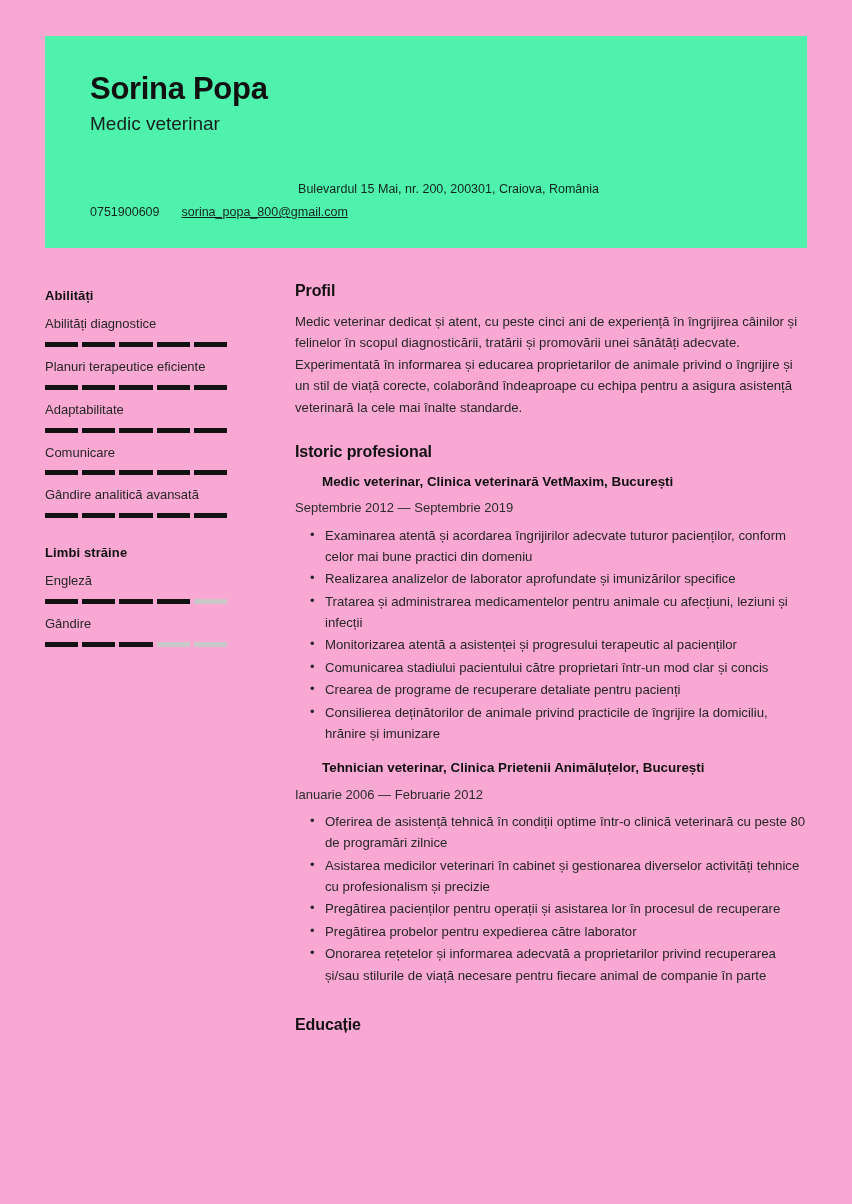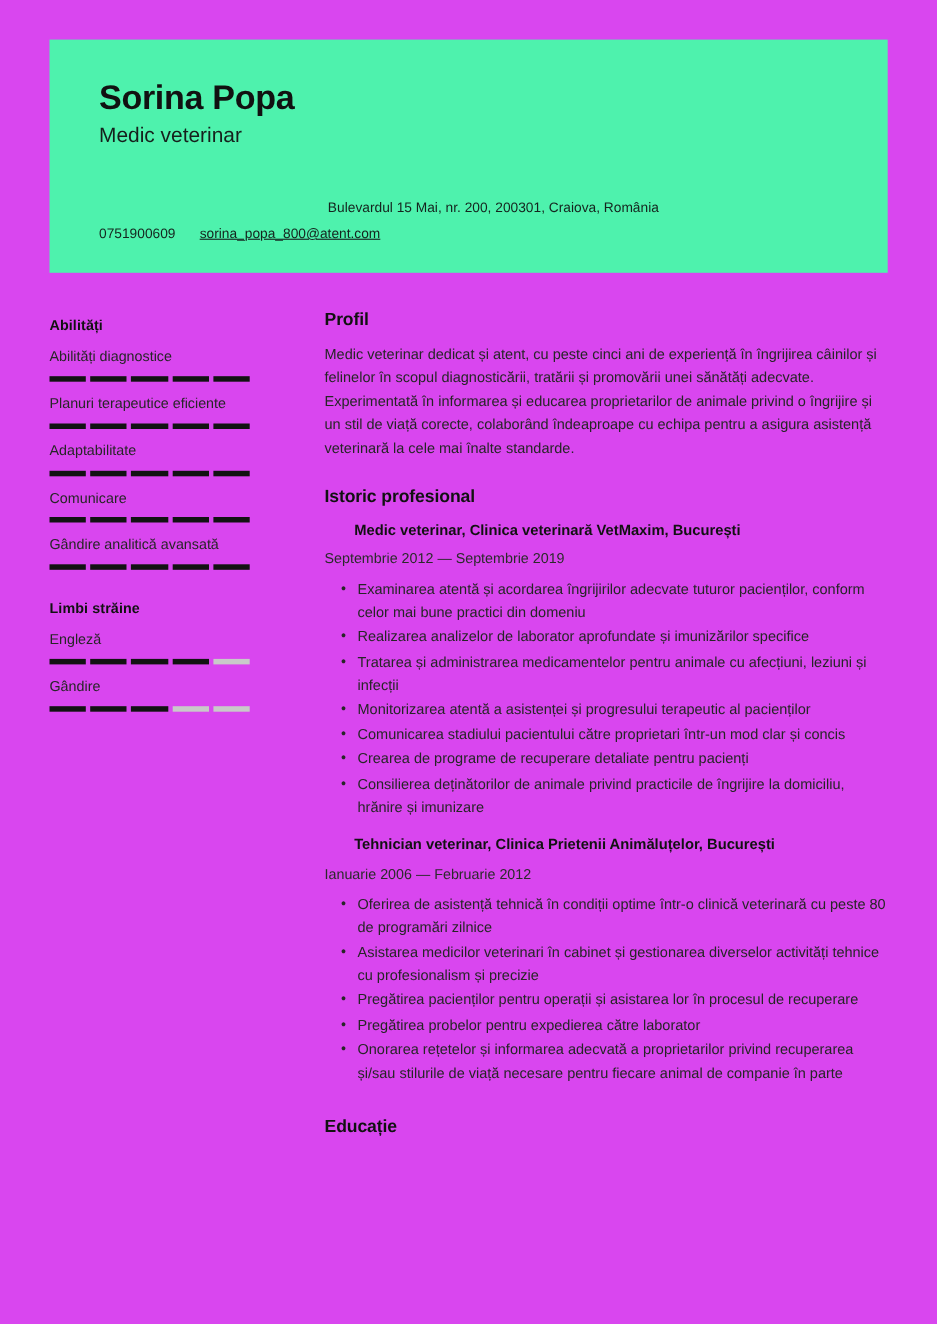--- a/index.html
+++ b/index.html
@@ -10,21 +10,21 @@
     background: #ffffff;
     font-family: "Liberation Sans", sans-serif;
     color: #1b1b1b;
     overflow: hidden;
   }
 
   .page {
     position: relative;
     width: 852px;
     height: 1204px;
-    background: #d946ef;
+    background: #f9a8d4;
   }
 
   
   .header-banner {
     position: absolute;
     left: 45px;
     top: 36px;
     width: 762px;
     height: 212px;
     background: #4ef2ad;
@@ -199,21 +199,21 @@
 <div class="page">
 
   <div class="header-banner">
     <div class="full-name">Sorina Popa</div>
     <div class="job-title">Medic veterinar</div>
 
     <div class="contact-block">
       <div class="contact-line">Bulevardul 15 Mai, nr. 200, 200301, Craiova, România</div>
       <div class="contact-line contact-inline-group">
         <span class="contact-phone">0751900609</span>
-        <span class="contact-email">sorina_popa_800@atent.com</span>
+        <span class="contact-email">sorina_popa_800@gmail.com</span>
       </div>
     </div>
   </div>
 
   <div class="body-area">
 
     <aside class="sidebar">
 
       <div class="skills-block">
         <div class="side-heading">Abilități</div>

